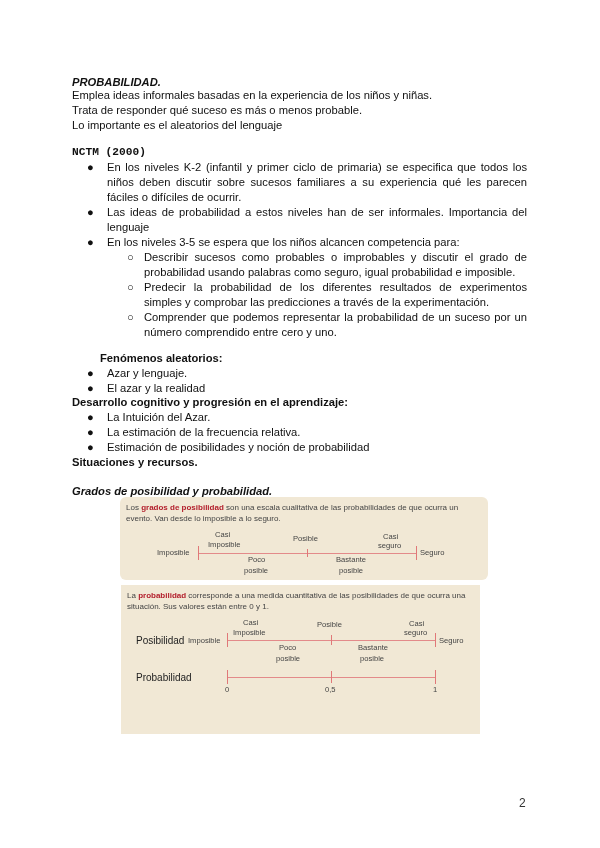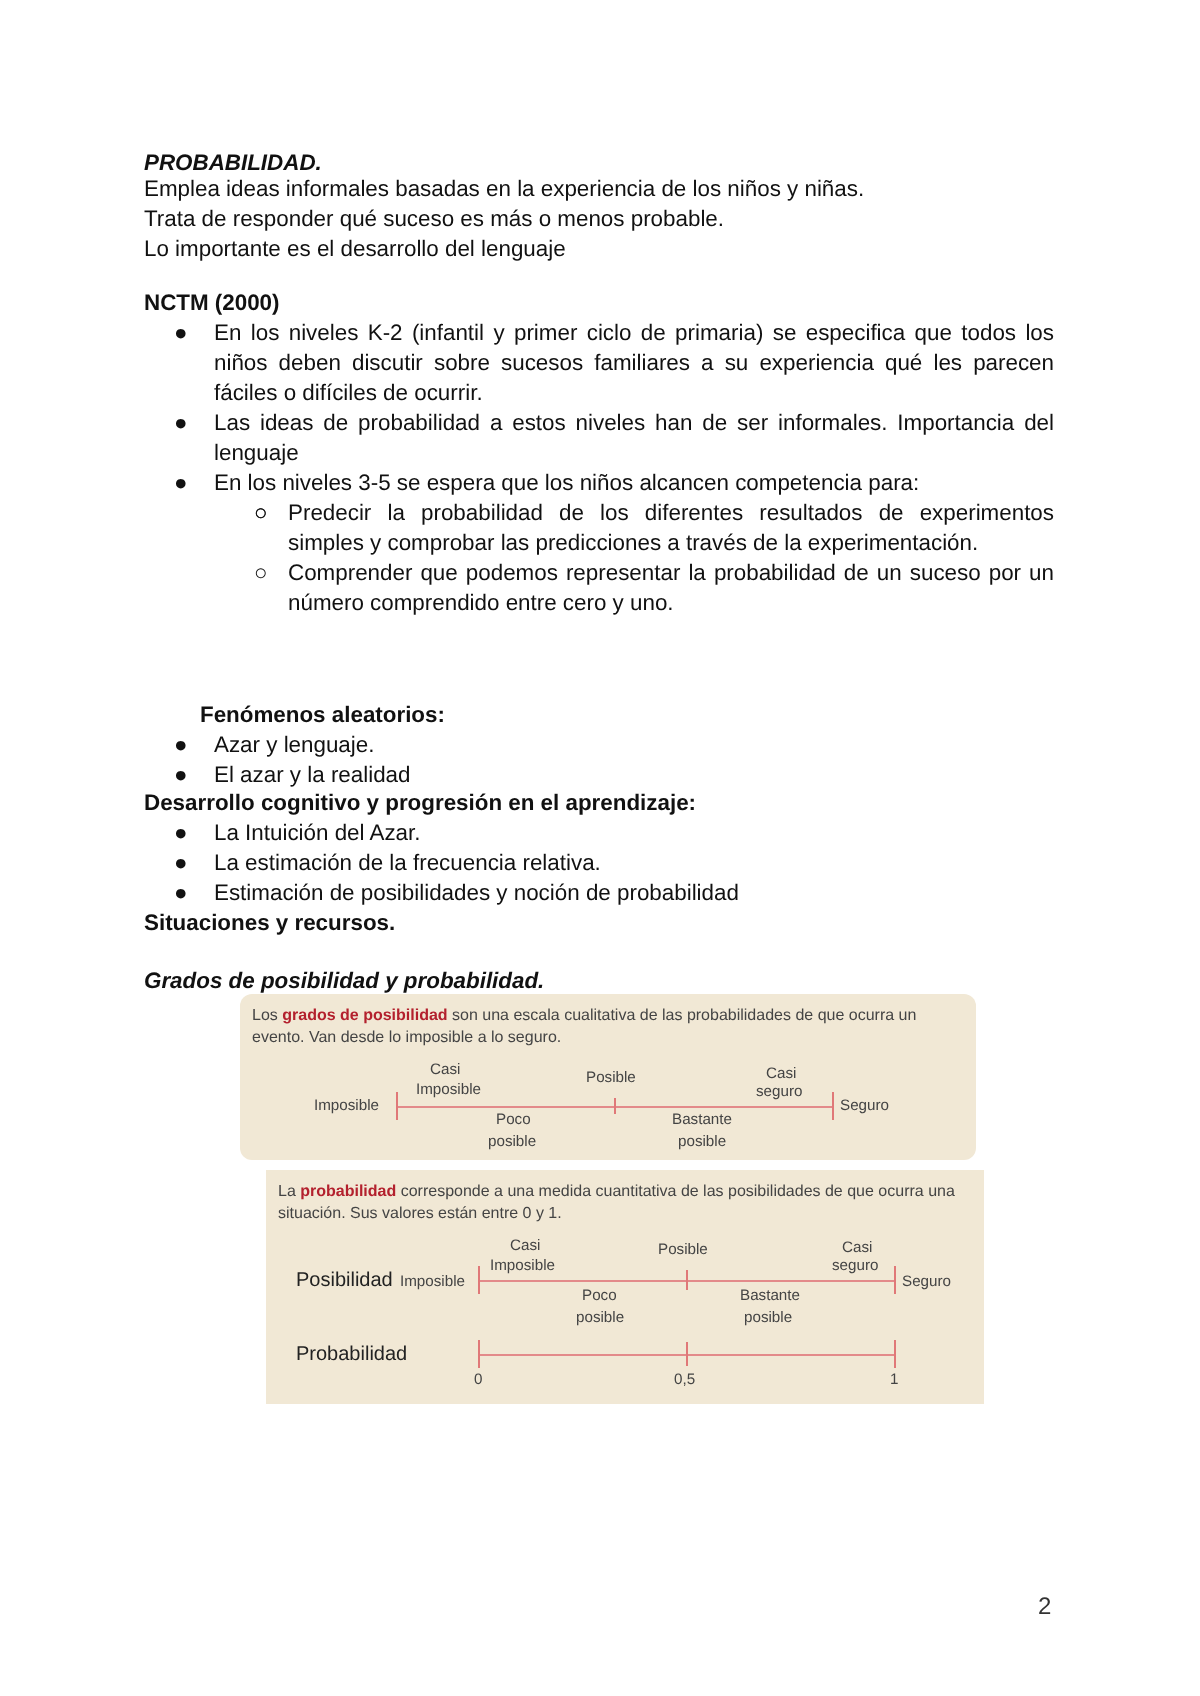--- a/index.html
+++ b/index.html
@@ -7,55 +7,56 @@
          font-family: "Liberation Sans", sans-serif; color: #111; font-size: 11.2px; line-height: 15px; }
   .abs { position: absolute; }
   .title-it { font-weight: bold; font-style: italic; text-align: right; }
   .b { font-weight: bold; }
   .line { white-space: nowrap; }
   .bul { position: relative; padding-left: 0; }
   .bul .dot { position: absolute; left: -20px; top: 0; }
   .just { text-align: justify; text-align-last: left; }
   .box { position: absolute; background: #f1e8d5; border-radius: 6px; }
   .box1 { left: 120px; top: 497px; width: 368px; height: 83px; }
-  .box2 { left: 121px; top: 585px; width: 359px; height: 117px; border-radius: 0; margin-left: 12px; }
+  .box2 { left: 121px; top: 585px; width: 359px; height: 149px; border-radius: 0; }
   .box .intro { position: absolute; left: 6px; top: 5px; width: 360px; font-size: 8px; line-height: 11px; color: #444; }
   .hl { color: #b3202d; font-weight: bold; }
   .lbl { position: absolute; font-size: 7.6px; line-height: 10px; color: #444; text-align: left; white-space: nowrap; }
   .rlbl { position: absolute; font-size: 10px; line-height: 10px; color: #222; font-weight: normal; white-space: nowrap; }
   .axis { position: absolute; height: 1px; background: #e38a8a; }
   .tick { position: absolute; width: 1px; background: #e07878; }
   .pagenum { position: absolute; left: 519px; top: 796px; font-size: 12px; color: #333; }
 </style>
 </head>
 <body>
 
 <div class="abs line title-it" style="left:72px; top:75px;">PROBABILIDAD.</div>
 <div class="abs line" style="left:72px; top:88px;">Emplea ideas informales basadas en la experiencia de los niños y niñas.</div>
 <div class="abs line" style="left:72px; top:103px;">Trata de responder qué suceso es más o menos probable.</div>
-<div class="abs line" style="left:72px; top:118px;">Lo importante es el desarrollo del lenguaje</div>
+<div class="abs line" style="left:72px; top:118px;">Lo importante es el aleatorios del lenguaje</div>
 
-<div class="abs line b" style="left:72px; top:145px;">NCTM (2000)</div>
+<div class="abs line b" style="left:72px; top:145px;font-family:Liberation Mono, monospace;">NCTM (2000)</div>
 <div class="abs" style="left:107px; top:160px; width:420px;">
   <div class="bul just">
     <span class="dot">●</span>
     <span>En los niveles K-2 (infantil y primer ciclo de primaria) se especifica que todos los niños deben discutir sobre sucesos familiares a su experiencia qué les parecen fáciles o difíciles de ocurrir.</span>
   </div>
   <div class="bul just">
     <span class="dot">●</span>
     <span>Las ideas de probabilidad a estos niveles han de ser informales. Importancia del lenguaje</span>
   </div>
   <div class="bul">
     <span class="dot">●</span>
     <span>En los niveles 3-5 se espera que los niños alcancen competencia para:</span>
   </div>
 </div>
 <div class="abs" style="left:144px; top:250px; width:383px;">
   <div class="bul just">
     <span class="dot" style="left:-17px;">○</span>
+    <span>Describir sucesos como probables o improbables y discutir el grado de probabilidad usando palabras como seguro, igual probabilidad e imposible.</span>
   </div>
   <div class="bul just">
     <span class="dot" style="left:-17px;">○</span>
     <span>Predecir la probabilidad de los diferentes resultados de experimentos simples y comprobar las predicciones a través de la experimentación.</span>
   </div>
   <div class="bul just">
     <span class="dot" style="left:-17px;">○</span>
     <span>Comprender que podemos representar la probabilidad de un suceso por un número comprendido entre cero y uno.</span>
   </div>
 </div>

